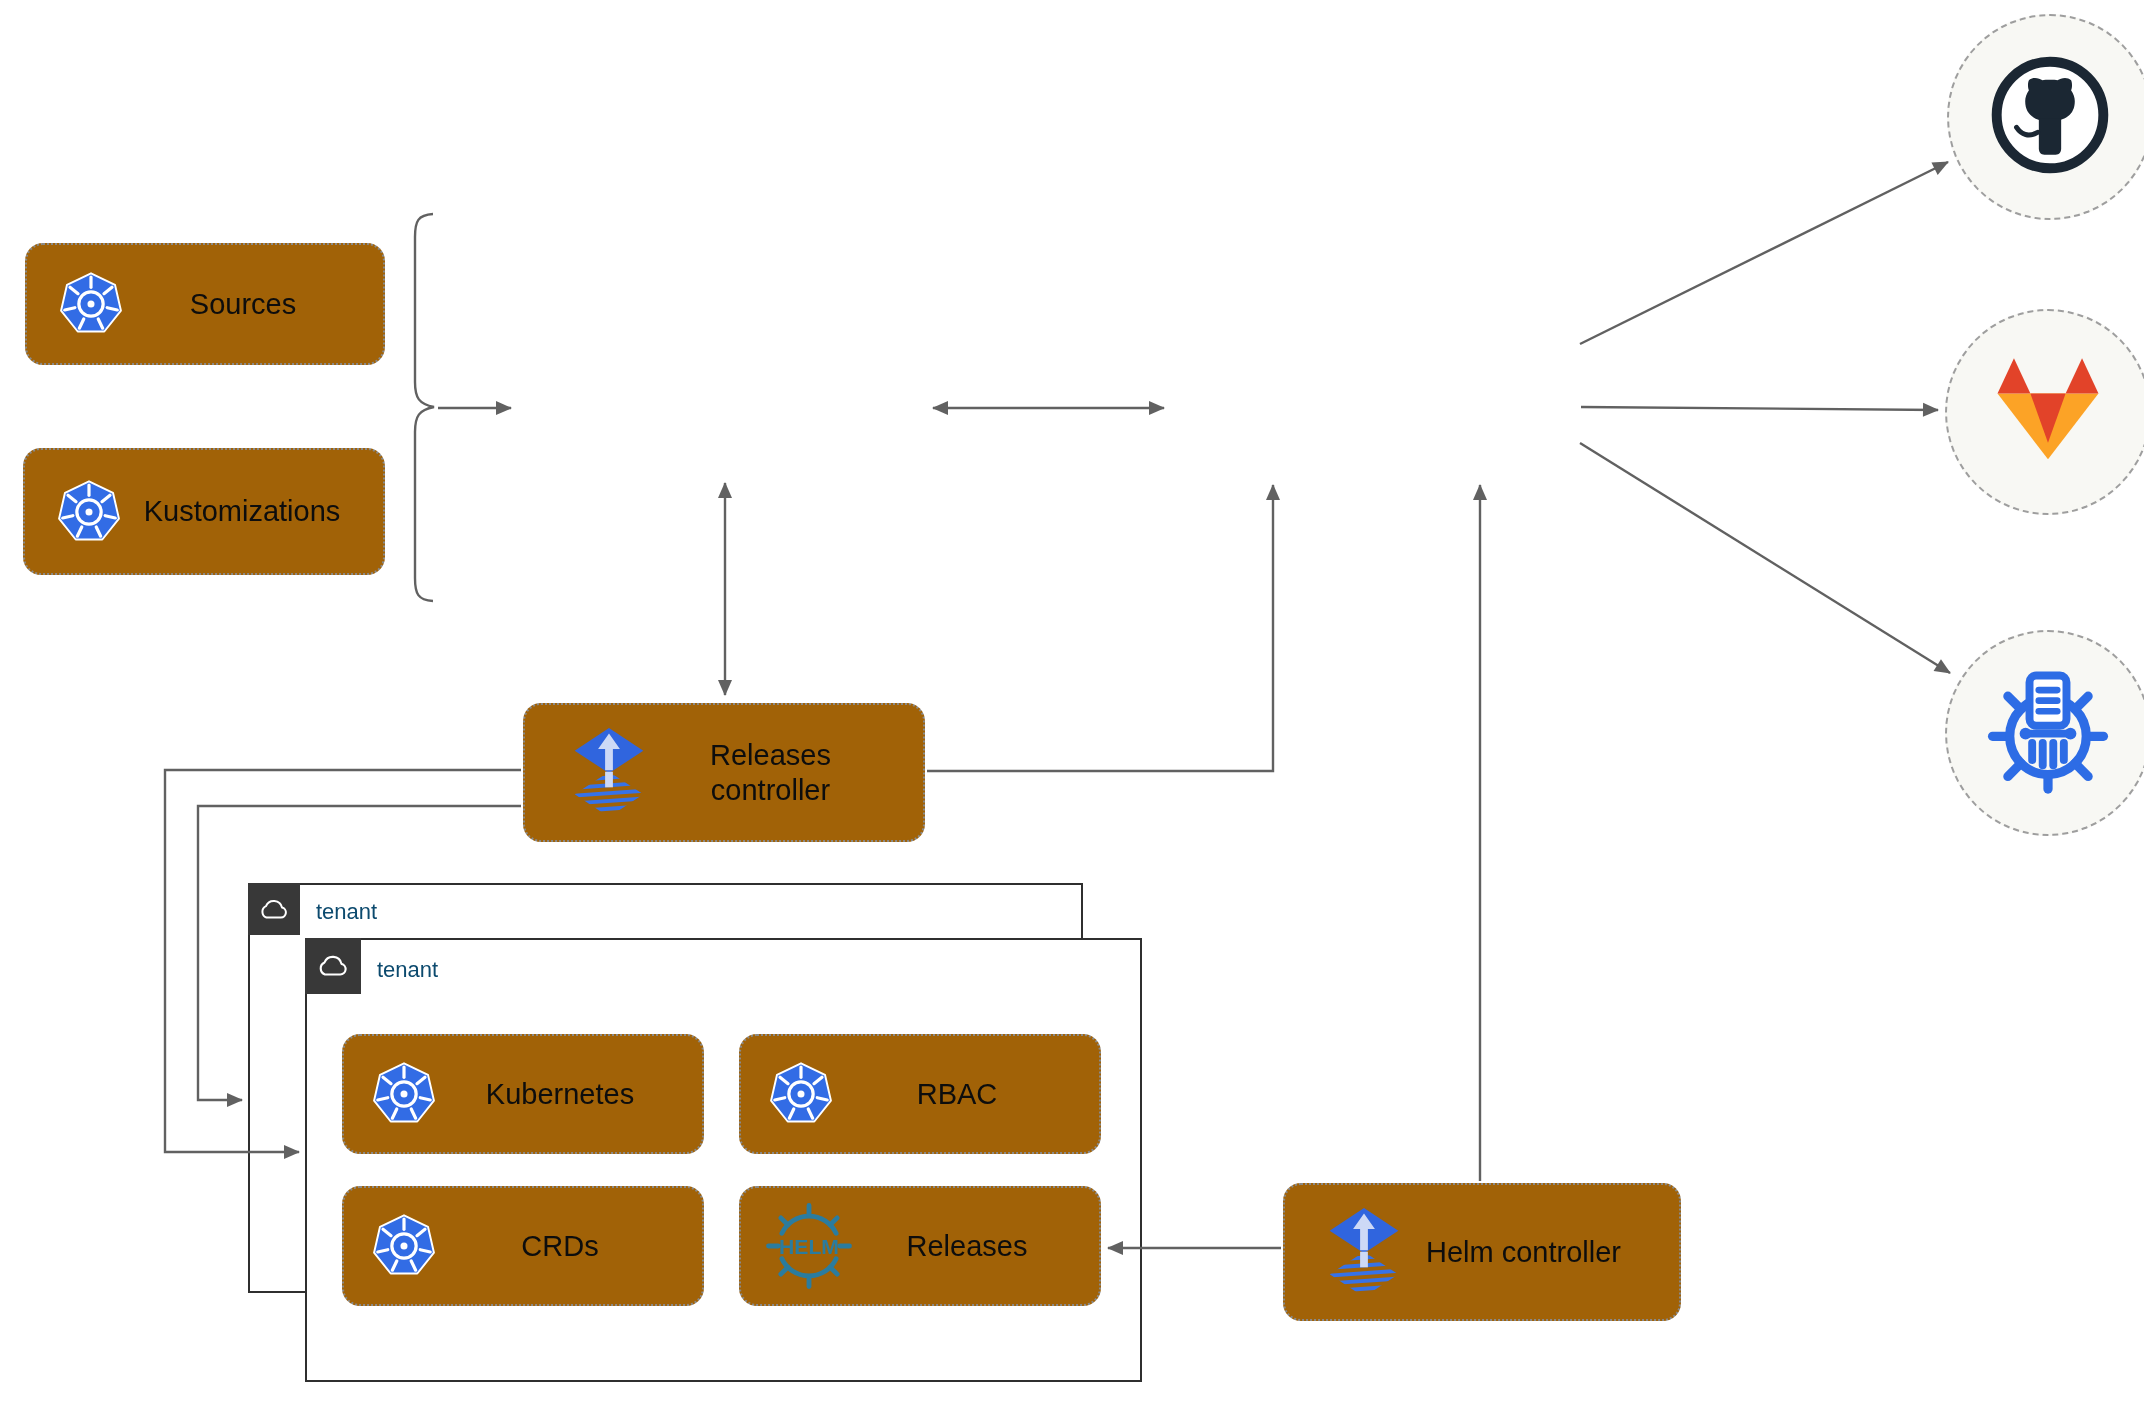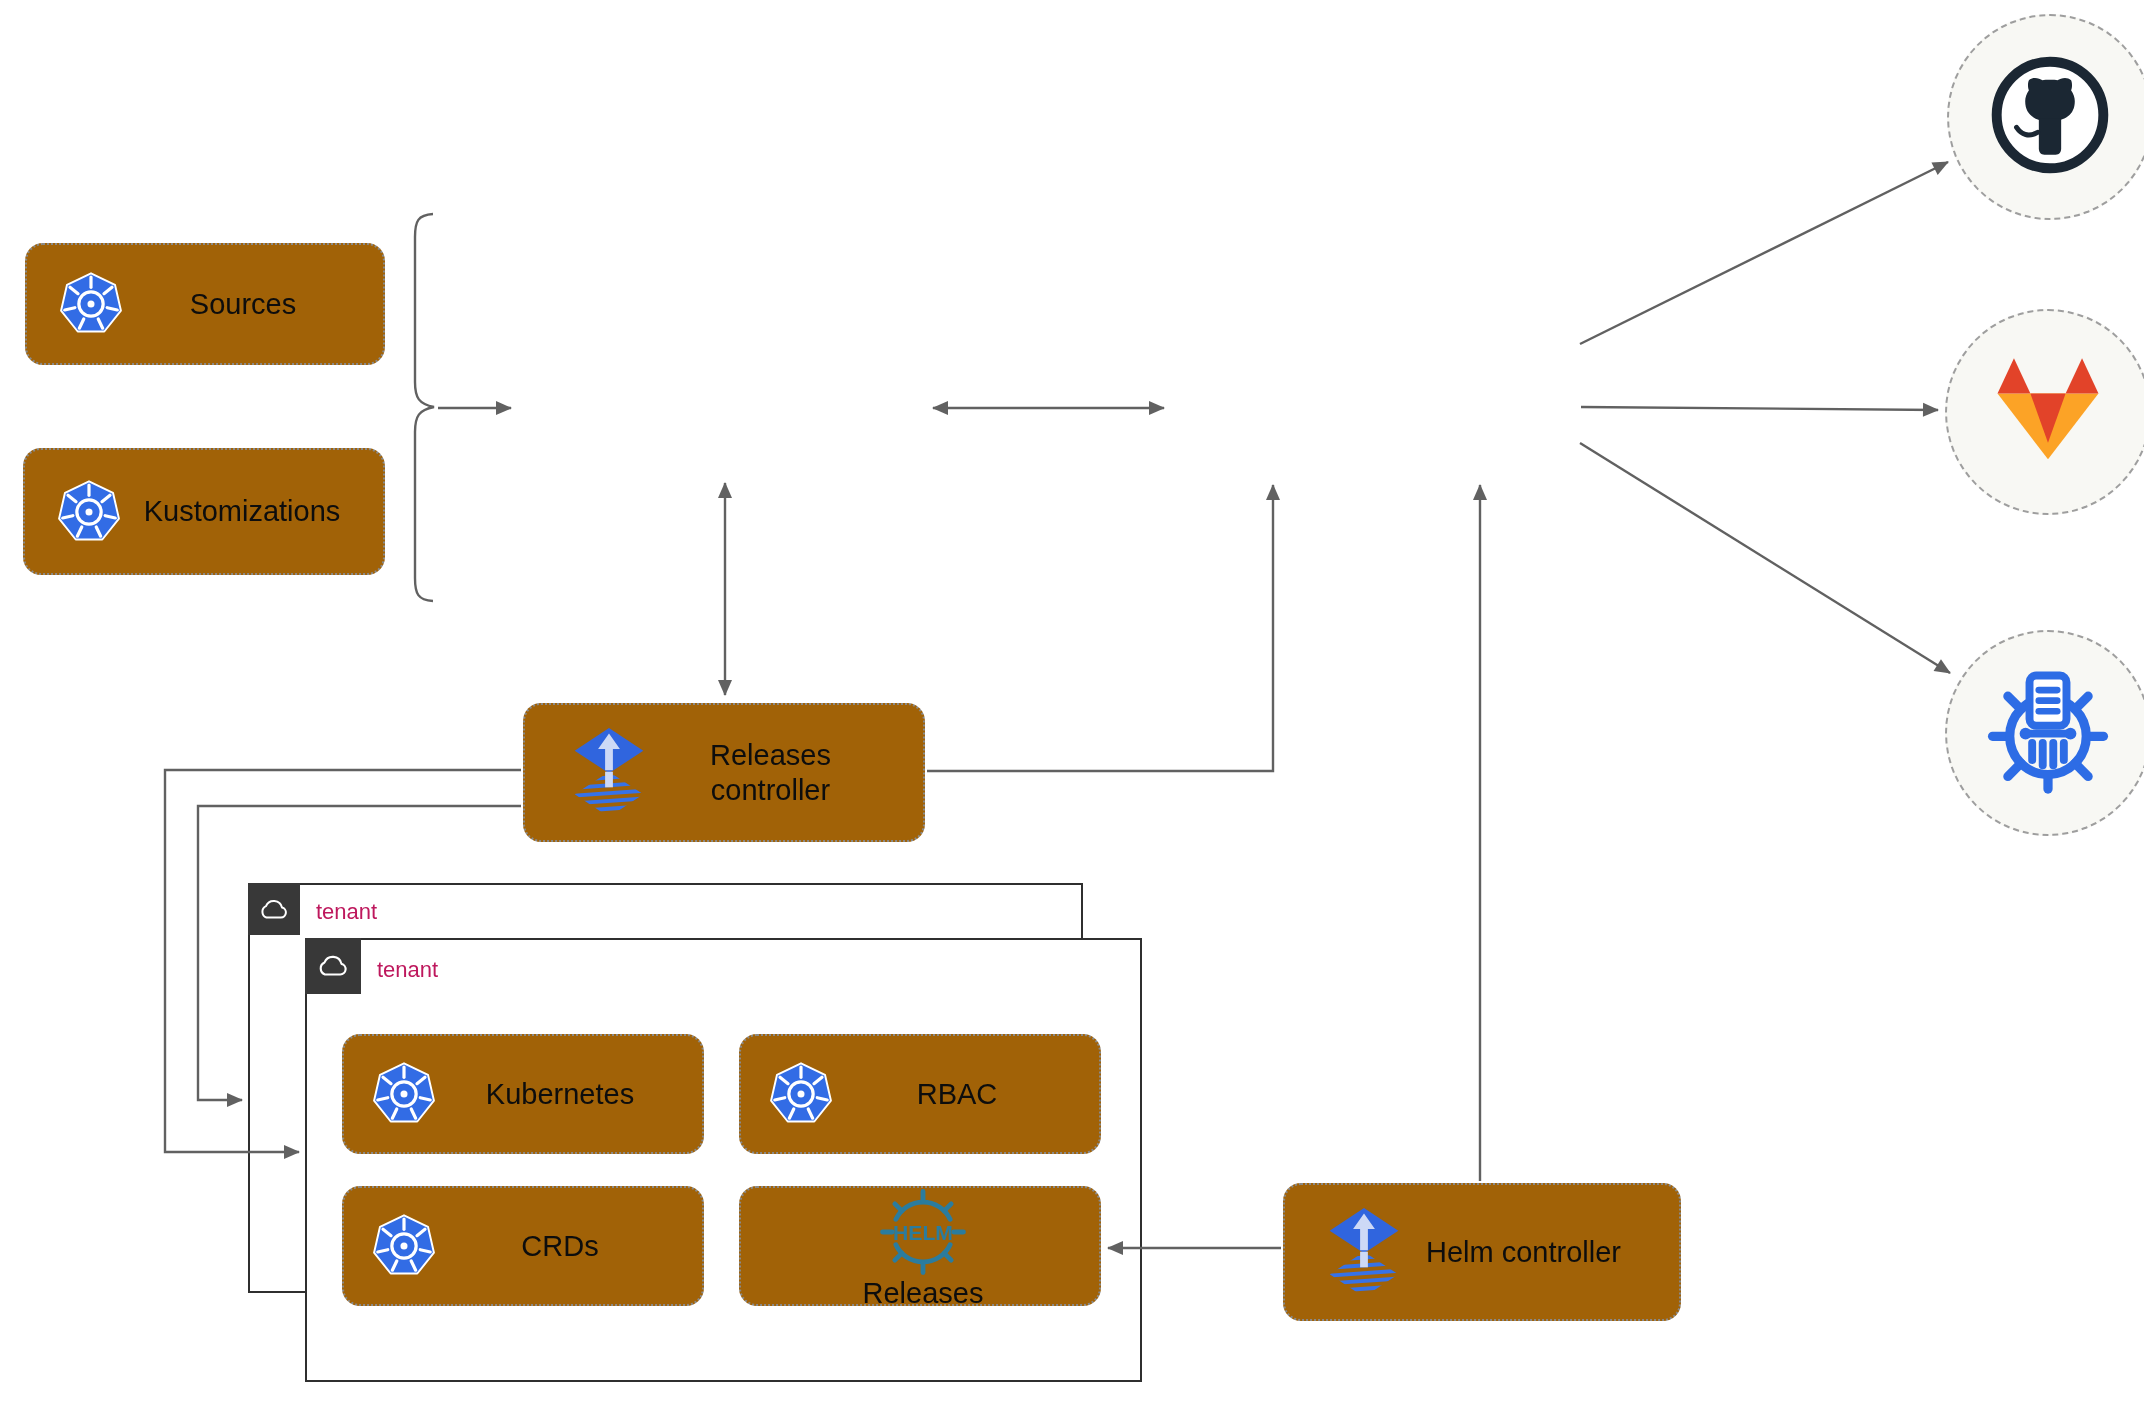--- a/index.html
+++ b/index.html
@@ -15,21 +15,21 @@
   .node .label{flex:1;text-align:center;line-height:1.2;}
   .node.two-line .label{display:flex;justify-content:center;}
   .node.two-line .label span{max-width:200px;display:inline-block;}
   .tenant{
     position:absolute;background:#ffffff;border:2px solid #2f2f2f;box-sizing:border-box;
   }
   .tenant-badge{
     position:absolute;left:-2px;top:-2px;background:#383838;
     display:flex;align-items:center;justify-content:center;
   }
-  .tenant-label{position:absolute;font-size:22px;color:#be185d;}
+  .tenant-label{position:absolute;font-size:22px;color:#0c4a6e;}
   .ext-circle{
     position:absolute;width:206px;height:206px;border-radius:50%;
     border:2px dashed #9e9e9e;background:#f8f8f4;box-sizing:border-box;
     display:flex;align-items:center;justify-content:center;z-index:3;
   }
   #edges{position:absolute;left:0;top:0;z-index:20;pointer-events:none;}
   #symlib{position:absolute;width:0;height:0;overflow:hidden;}
 </style>
 </head>
 <body>
@@ -214,21 +214,21 @@
 
     <div class="node" style="left:35px;top:246px;width:362px;height:120px;padding:0 18px 0 28px;">
       <span class="icon">
         <svg width="64" height="64">
             <use href="#sym-k8s"></use>
           </svg>
         </span>
       <span class="label">CRDs</span>
     </div>
 
-    <div class="node" style="left:432px;top:246px;width:362px;height:120px;padding:0 18px 0 24px;flex-direction:column;">
+    <div class="node" style="left:432px;top:246px;width:362px;height:120px;padding:0 18px 0 24px;">
       <span class="icon">
         <svg width="88" height="88">
             <use href="#sym-helm"></use>
           </svg>
         </span>
       <span class="label">Releases</span>
     </div>
   </div>
 
   <div class="ext-circle" style="left:1947px;top:14px;">

